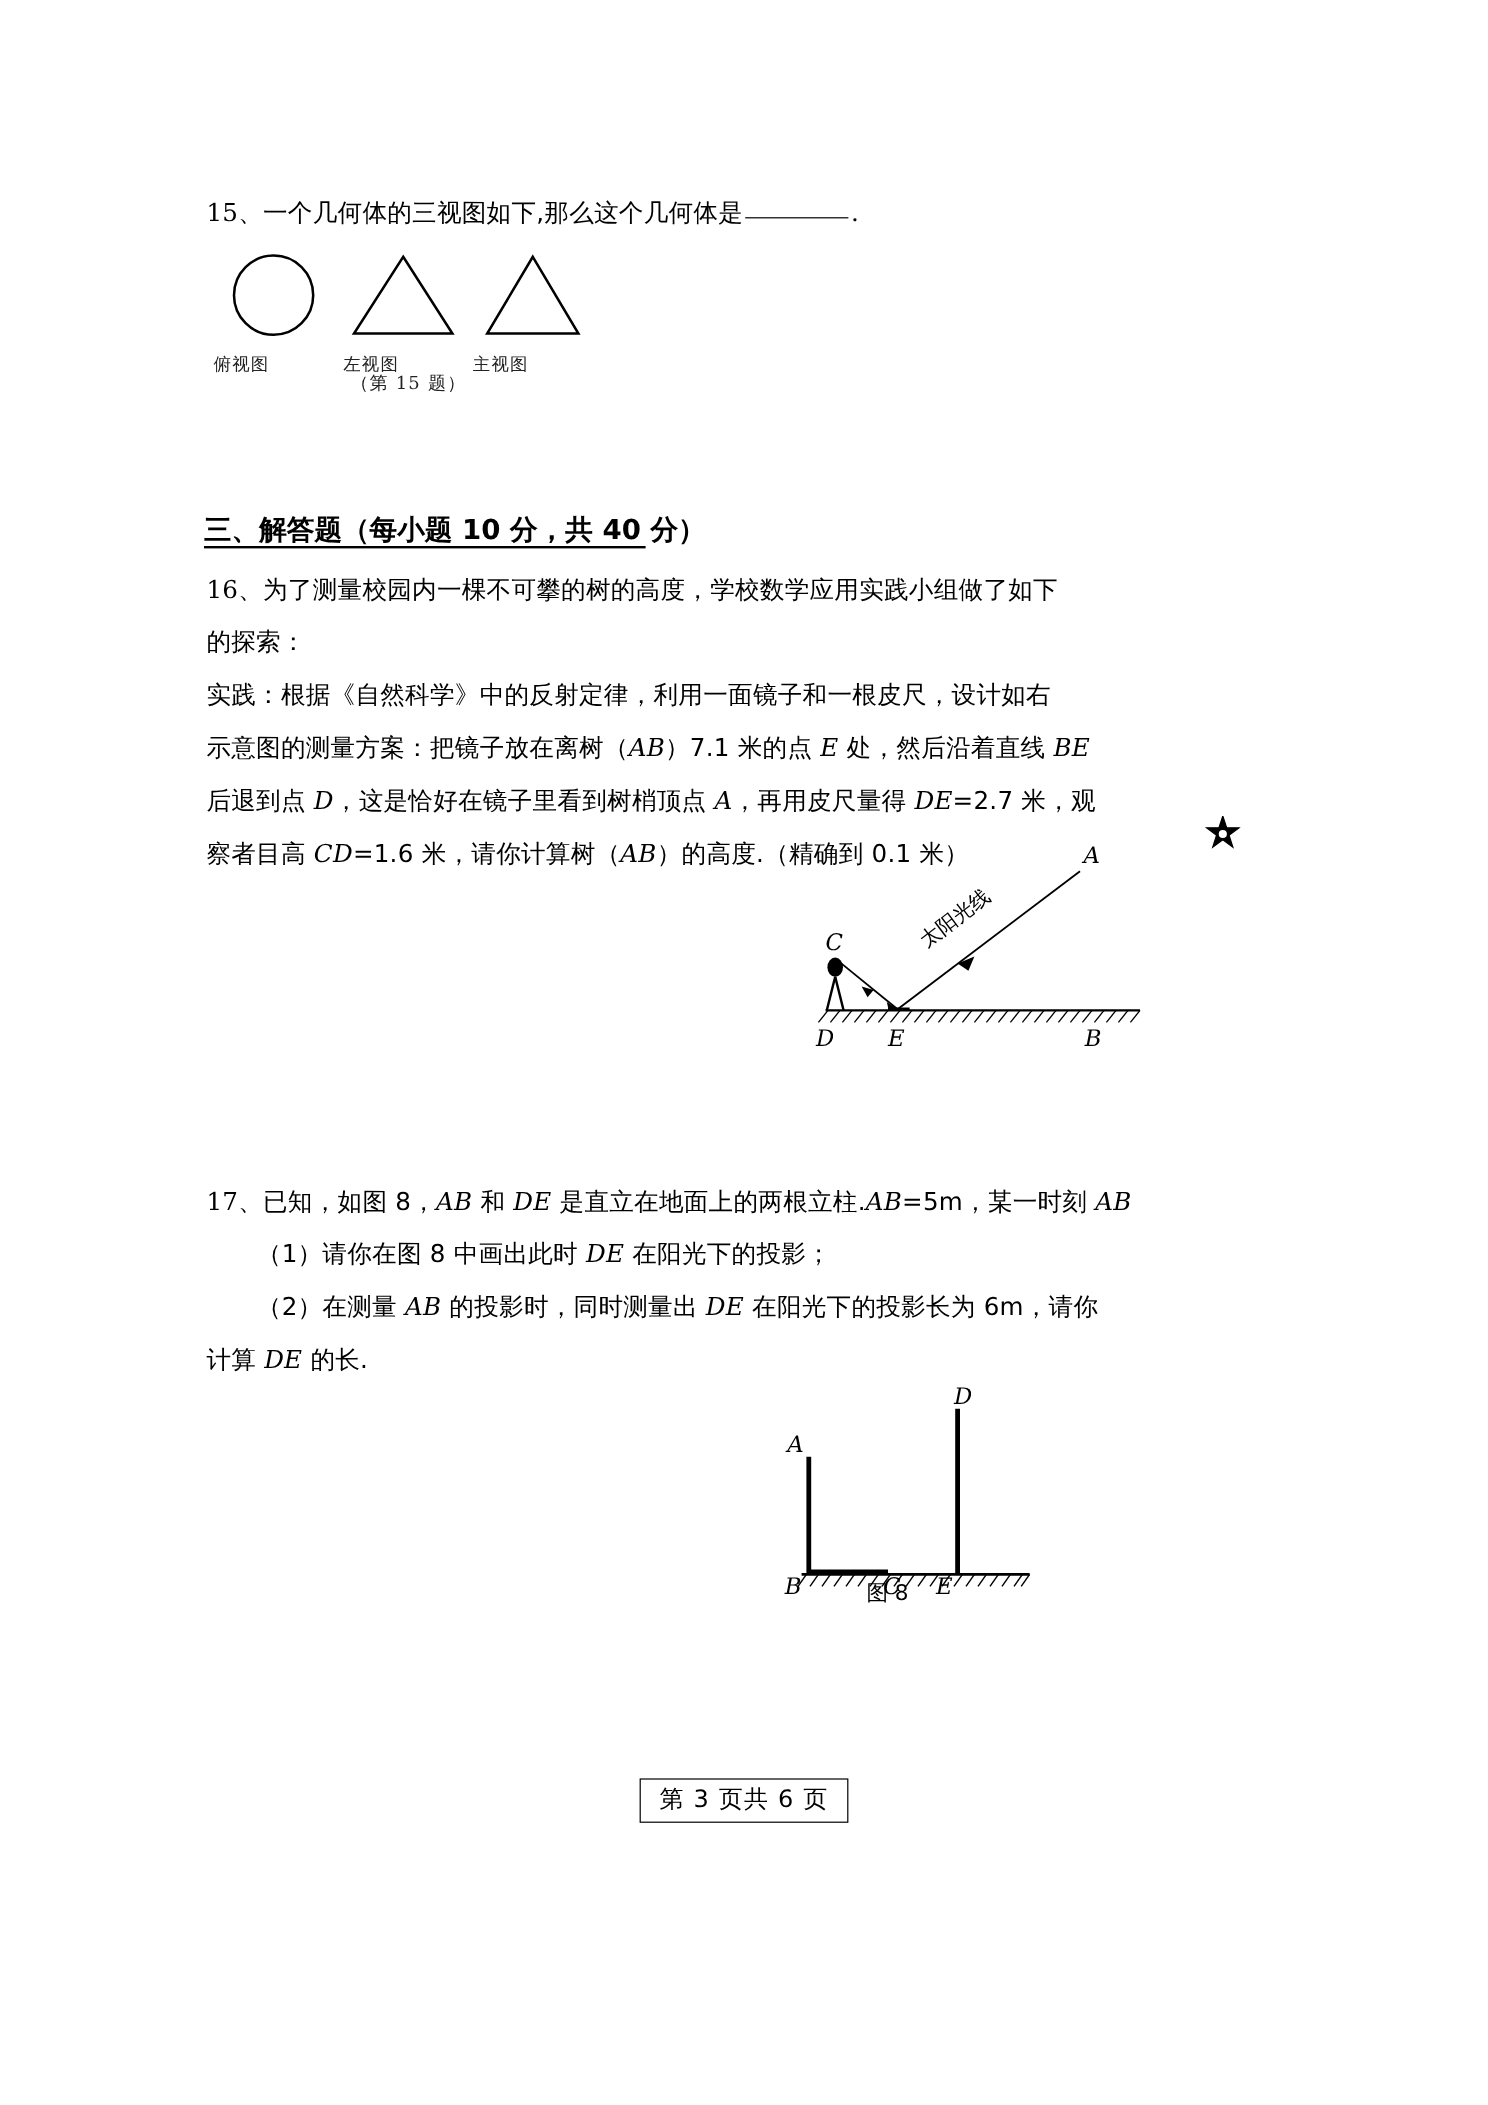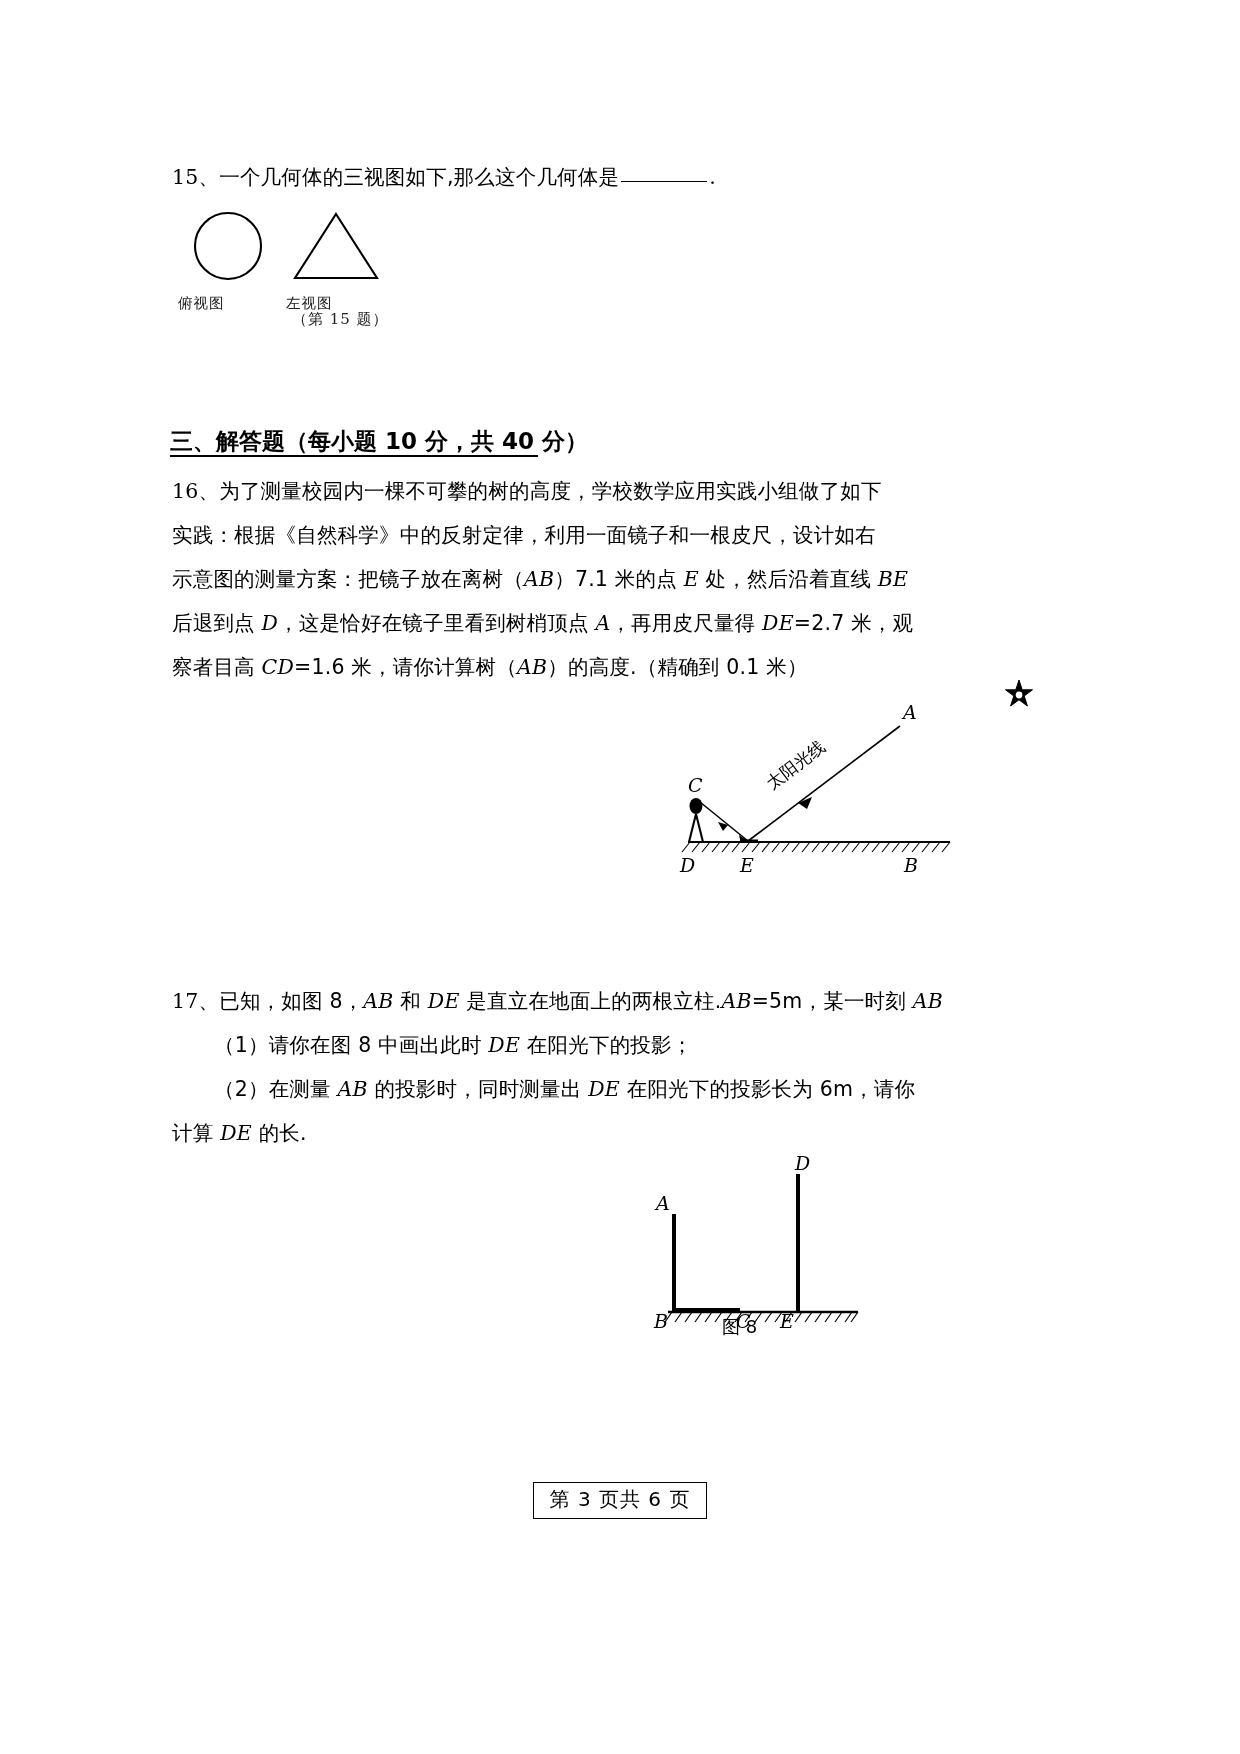--- a/index.html
+++ b/index.html
@@ -187,31 +187,38 @@
       <div class="view-label">俯视图</div>
     </div>
 
     <div class="view-cell" style="left:108px; top:0px; width:100px;">
       <svg width="100" height="78" viewBox="0 0 100 78">
         <polygon points="50,6 91,70 9,70" fill="none" stroke="#000" stroke-width="2.1" stroke-linejoin="miter"></polygon>
       </svg>
       <div class="view-label">左视图</div>
     </div>
 
+    <div class="view-cell" style="left:216px; top:0px; width:100px;">
+      <svg width="100" height="78" viewBox="0 0 100 78">
+        <polygon points="50,6 88,70 12,70" fill="none" stroke="#000" stroke-width="2.1" stroke-linejoin="miter"></polygon>
+      </svg>
+      <div class="view-label">主视图</div>
+    </div>
   </div>
 
   <div id="q15-tag">（第 15 题）</div>
 
   <div id="section-header">
     <span>三、</span><span>解答题</span><span>（每小题 10 分，共 40 分）</span>
   </div>
   <div id="section-underline"></div>
 
   <div id="q16-text" class="body-text">
     <p><span class="rom">16、</span><span>为了测量校园内一棵不可攀的树的高度，学校数学应用实践小组做了如下</span></p>
+    <p>的探索：</p>
     <p>实践：根据《自然科学》中的反射定律，利用一面镜子和一根皮尺，设计如右</p>
     <p><span>示意图的测量方案：把镜子放在离树（</span><span class="ital">AB</span><span>）7.1 米的点 </span><span class="ital">E</span><span> 处，然后沿着直线 </span><span class="ital">BE</span></p>
     <p><span>后退到点 </span><span class="ital">D</span><span>，这是恰好在镜子里看到树梢顶点 </span><span class="ital">A</span><span>，再用皮尺量得 </span><span class="ital">DE</span><span>=2.7 米，观</span></p>
     <p><span>察者目高 </span><span class="ital">CD</span><span>=1.6 米，请你计算树（</span><span class="ital">AB</span><span>）的高度.（精确到 0.1 米）</span></p>
   </div>
 
   <div id="star">
     <svg width="30" height="30" viewBox="0 0 30 30">
       <polygon points="15,0 18.2,9.8 28.5,9.8 20.2,16 23.4,26 15,19.8 6.6,26 9.8,16 1.5,9.8 11.8,9.8" fill="#000" stroke="#000" stroke-width="1"></polygon>
       <circle cx="15" cy="15" r="3.4" fill="#ffffff"></circle>

